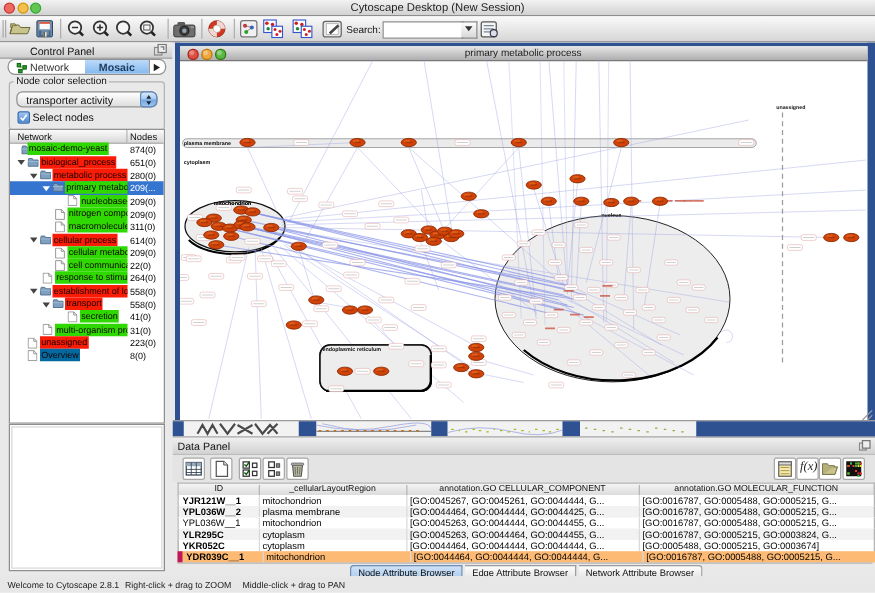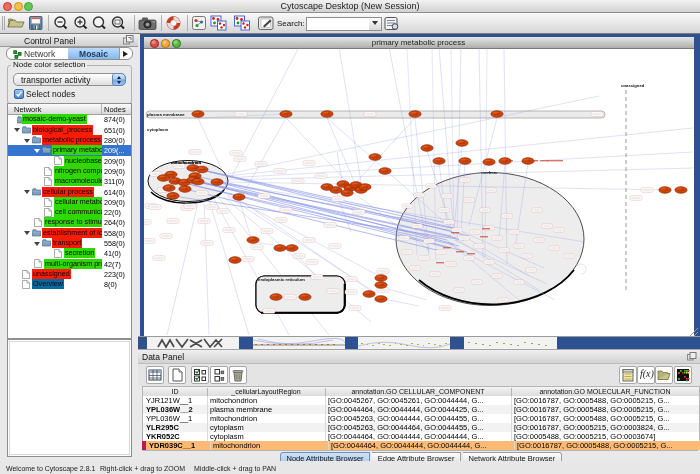--- a/index.html
+++ b/index.html
@@ -337,21 +337,21 @@
 <span class="num" style="color:#000">41(0)</span>
 </div>
 <div class="a row" style="top:154.6px;">
 <div style="position:absolute;left:26px;top:0;width:9px;height:10px">
           <svg width="8" height="9" style="position:absolute;top:0.8px">
             <path d="M0.5 0.5 L5 0.5 L7.5 3 L7.5 8.5 L0.5 8.5 Z" fill="#fff" stroke="#888" stroke-width="0.7"></path>
             <path d="M5 0.5 L5 3 L7.5 3" fill="none" stroke="#888" stroke-width="0.7"></path>
           </svg>
         </div>
 <span class="hl" style="position:absolute;left:36px;background:#2fd800;color:#120300;max-width:56px;overflow:hidden">multi-organism pro</span>
-<span class="num" style="color:#000">42(7)</span>
+<span class="num" style="color:#000">31(0)</span>
 </div>
 <div class="a row" style="top:164.9px;">
 <div style="position:absolute;left:14px;top:0;width:9px;height:10px">
           <svg width="8" height="9" style="position:absolute;top:0.8px">
             <path d="M0.5 0.5 L5 0.5 L7.5 3 L7.5 8.5 L0.5 8.5 Z" fill="#fff" stroke="#888" stroke-width="0.7"></path>
             <path d="M5 0.5 L5 3 L7.5 3" fill="none" stroke="#888" stroke-width="0.7"></path>
           </svg>
         </div>
 <span class="hl" style="position:absolute;left:24px;background:#fb1c07;color:#120300;max-width:68px;overflow:hidden">unassigned</span>
 <span class="num" style="color:#000">223(0)</span>
@@ -1176,21 +1176,21 @@
 <div class="a thead">
 <div style="position:absolute;left:0px;top:0.5px;width:64px;text-align:center;border-right:1px solid #b5b5b5;height:9px;overflow:hidden">ID</div>
 <div style="position:absolute;left:64px;top:0.5px;width:118px;text-align:center;border-right:1px solid #b5b5b5;height:9px;overflow:hidden">_cellularLayoutRegion</div>
 <div style="position:absolute;left:182px;top:0.5px;width:186px;text-align:center;border-right:1px solid #b5b5b5;height:9px;overflow:hidden">annotation.GO CELLULAR_COMPONENT</div>
 <div style="position:absolute;left:368px;top:0.5px;width:188px;text-align:center;border-right:1px solid #b5b5b5;height:9px;overflow:hidden">annotation.GO MOLECULAR_FUNCTION</div>
 </div>
 <div class="a trow" style="top:362px;background:#fff;border-left:1px solid #b5b5b5;border-right:1px solid #b5b5b5">
 <div style="position:absolute;left:64px;top:0;width:1px;height:9px;background:#dadada"></div>
 <div style="position:absolute;left:182px;top:0;width:1px;height:9px;background:#dadada"></div>
 <div style="position:absolute;left:368px;top:0;width:1px;height:9px;background:#dadada"></div>
-<div class="cell" style="left:3px;width:60px;font-weight:normal">YJR121W__1</div>
+<div class="cell" style="left:3px;width:60px;font-weight:bold">YJR121W__1</div>
 <div class="cell" style="left:67px;width:114px">mitochondrion</div>
 <div class="cell" style="left:185px;width:182px">[GO:0045267, GO:0045261, GO:0044444, G...</div>
 <div class="cell" style="left:371px;width:184px">[GO:0016787, GO:0005488, GO:0005215, G...</div>
 </div>
 <div class="a trow" style="top:371px;background:#f2f2f2;border-left:1px solid #b5b5b5;border-right:1px solid #b5b5b5">
 <div style="position:absolute;left:64px;top:0;width:1px;height:9px;background:#dadada"></div>
 <div style="position:absolute;left:182px;top:0;width:1px;height:9px;background:#dadada"></div>
 <div style="position:absolute;left:368px;top:0;width:1px;height:9px;background:#dadada"></div>
 <div class="cell" style="left:3px;width:60px;font-weight:bold">YPL036W__2</div>
 <div class="cell" style="left:67px;width:114px">plasma membrane</div>

